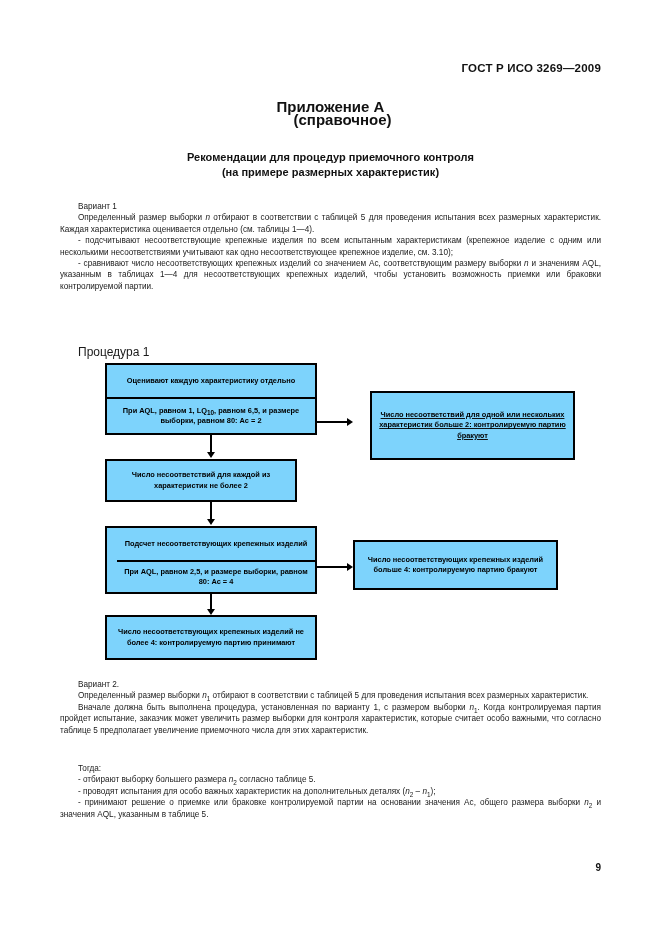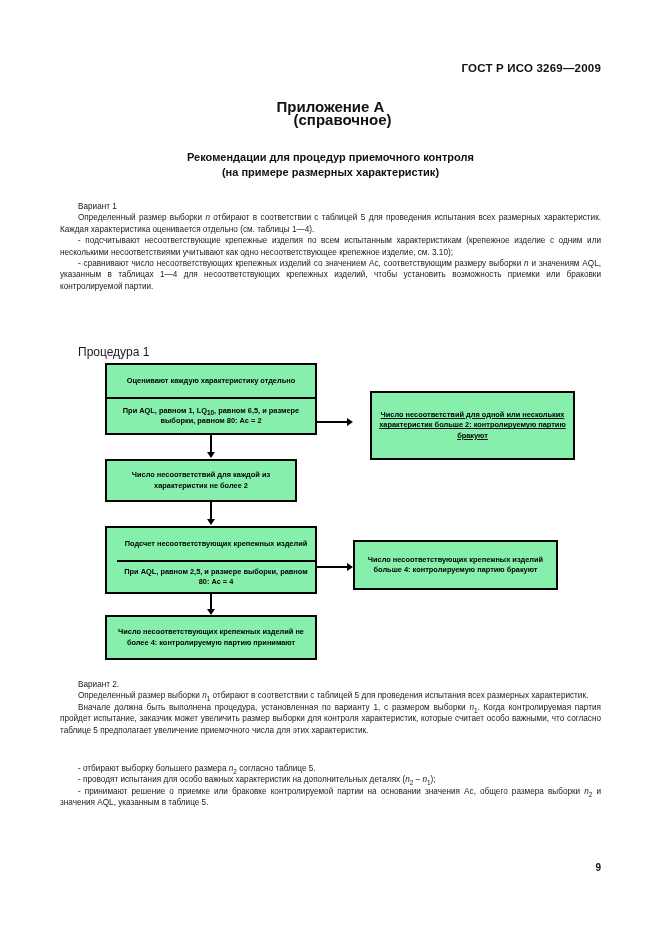--- a/index.html
+++ b/index.html
@@ -44,21 +44,21 @@
   sub{font-size:6.4px;line-height:0;}
 
   
   .proc-label{
     position:absolute;left:78px;font-size:12px;color:#1a1a1a;
   }
 
   
   .flow{position:absolute;left:0;top:0;width:661px;height:936px;}
   .fbox{
-    position:absolute;border:2px solid #000;background:#86efac;
+    position:absolute;border:2px solid #000;background:#7dd3fc;
     box-sizing:border-box;
   }
   .fcell{
     display:flex;align-items:center;justify-content:center;
     text-align:center;
     font-size:7.4px;font-weight:bold;line-height:10.5px;
     padding:2px 6px;box-sizing:border-box;
     color:#000;
   }
   .fcell.divider{border-top:2px solid #000;}
@@ -155,20 +155,21 @@
 
   </div>
 
   <div class="body-text" style="top:679px;">
     <p class="var-head">Вариант 2.</p>
     <p class="ind"><span>Определенный размер выборки </span><i>n</i><sub>1</sub><span> отбирают в соответствии с таблицей 5 для проведения испытания всех размерных характеристик.</span></p>
     <p class="ind"><span>Вначале должна быть выполнена процедура, установленная по варианту 1, с размером выборки </span><i>n</i><sub>1</sub><span>. Когда контролируемая партия пройдет испытание, заказчик может увеличить размер выборки для контроля характеристик, которые считает особо важными, что согласно таблице 5 предполагает увеличение приемочного числа для этих характеристик.</span></p>
   </div>
 
   <div class="body-text" style="top:763px;">
+    <p class="ind">Тогда:</p>
     <p class="ind"><span>- отбирают выборку большего размера </span><i>n</i><sub>2</sub><span> согласно таблице 5.</span></p>
     <p class="ind"><span>- проводят испытания для особо важных характеристик на дополнительных деталях (</span><i>n</i><sub>2</sub><span> – </span><i>n</i><sub>1</sub><span>);</span></p>
     <p class="ind"><span>- принимают решение о приемке или браковке контролируемой партии на основании значения Ас, общего размера выборки </span><i>n</i><sub>2</sub><span> и значения AQL, указанным в таблице 5.</span></p>
   </div>
 
   <div class="page-num">9</div>
 
 </div>
 
 </body></html>

